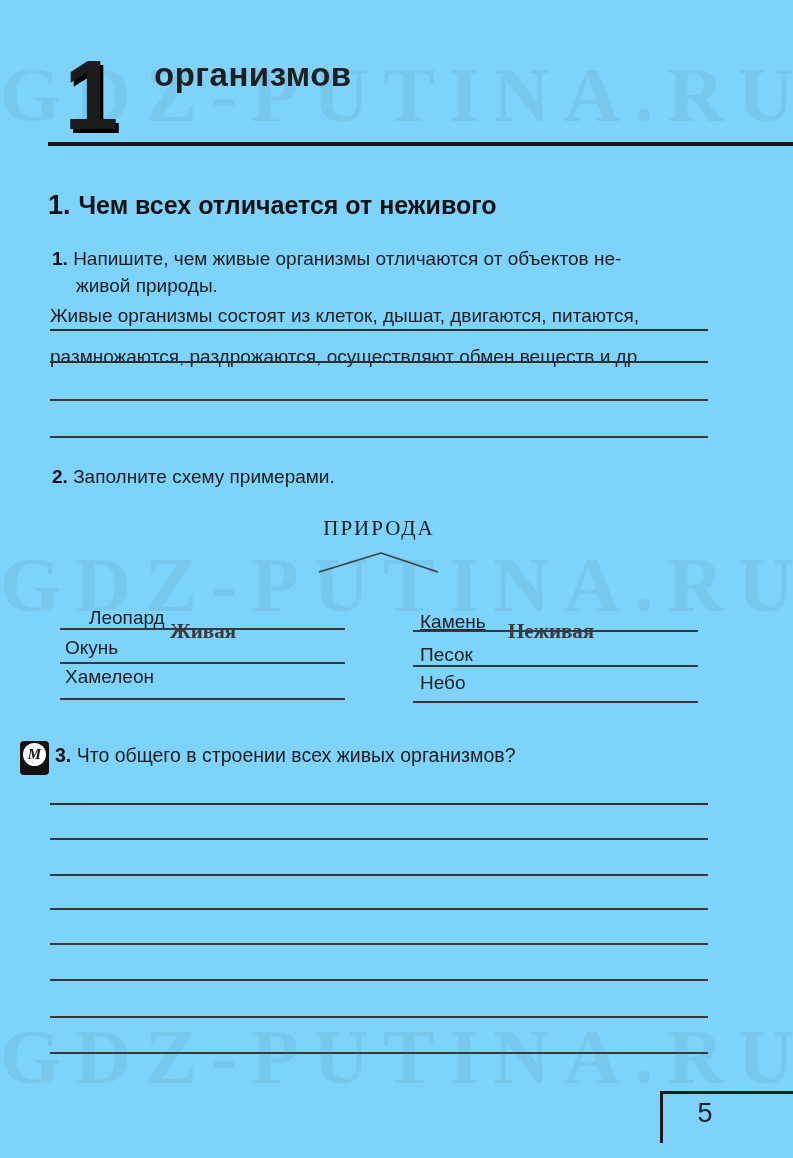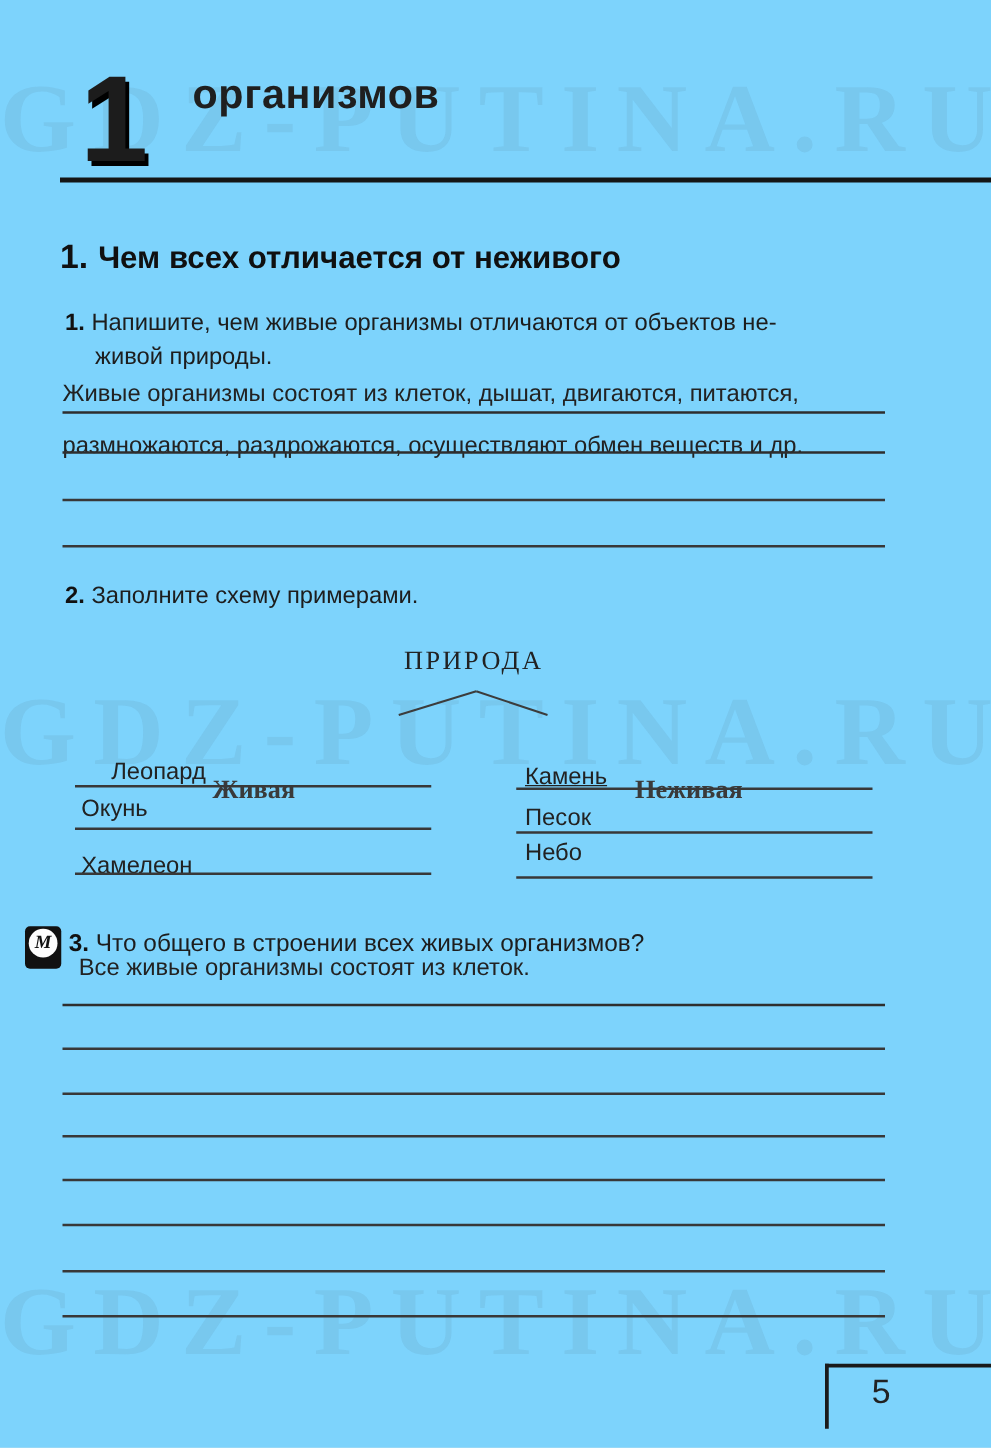--- a/index.html
+++ b/index.html
@@ -143,40 +143,39 @@
   <div class="abs scheme-root">ПРИРОДА</div>
   <svg class="branch" width="128" height="26">
     <line x1="4" y1="22" x2="66" y2="3" stroke="#3c3c3c" stroke-width="1.6"></line>
     <line x1="66" y1="3" x2="123" y2="22" stroke="#3c3c3c" stroke-width="1.6"></line>
   </svg>
   <div class="abs branch-label" style="left:170px; top:575px;">Живая</div>
   <div class="abs branch-label" style="left:508px; top:575px;">Неживая</div>
 
   <div class="abs scheme-item" style="left:65px; top:607px;margin-left:24px;">Леопард</div>
   <div class="abs scheme-item" style="left:65px; top:637px;">Окунь</div>
-  <div class="abs scheme-item" style="left:65px; top:682px;text-align:right;">Хамелеон</div>
+  <div class="abs scheme-item" style="left:65px; top:666px;text-align:right;">Хамелеон</div>
   <div class="rule thin" style="left:60px; top:628px; width:285px;"></div>
   <div class="rule thin" style="left:60px; top:662px; width:285px;"></div>
   <div class="rule thin" style="left:60px; top:698px; width:285px;"></div>
 
   <div class="abs scheme-item" style="left:420px; top:611px;text-decoration:underline;">Камень</div>
   <div class="abs scheme-item" style="left:420px; top:644px;">Песок</div>
   <div class="abs scheme-item" style="left:420px; top:672px;">Небо</div>
   <div class="rule thin" style="left:413px; top:630px; width:285px;"></div>
   <div class="rule thin" style="left:413px; top:665px; width:285px;"></div>
   <div class="rule thin" style="left:413px; top:701px; width:285px;"></div>
 
   <div class="abs m-badge">
     <div class="circle">М</div>
   </div>
   <div class="abs q3-prompt">
     <span class="q-number">3.</span>
     <span class="body-text" style="font-size:19.5px;">Что общего в строении всех живых организмов?</span>
   </div>
-  <div class="abs answer-text q3-answer">Все живые организмы состоят из клеток.</div>
 
   <div class="rule" style="left:50px; top:803px; width:658px;"></div>
   <div class="rule thin" style="left:50px; top:838px; width:658px;"></div>
   <div class="rule thin" style="left:50px; top:874px; width:658px;"></div>
   <div class="rule thin" style="left:50px; top:908px; width:658px;"></div>
   <div class="rule thin" style="left:50px; top:943px; width:658px;"></div>
   <div class="rule thin" style="left:50px; top:979px; width:658px;"></div>
   <div class="rule thin" style="left:50px; top:1016px; width:658px;"></div>
   <div class="rule thin" style="left:50px; top:1052px; width:658px;"></div>
 

